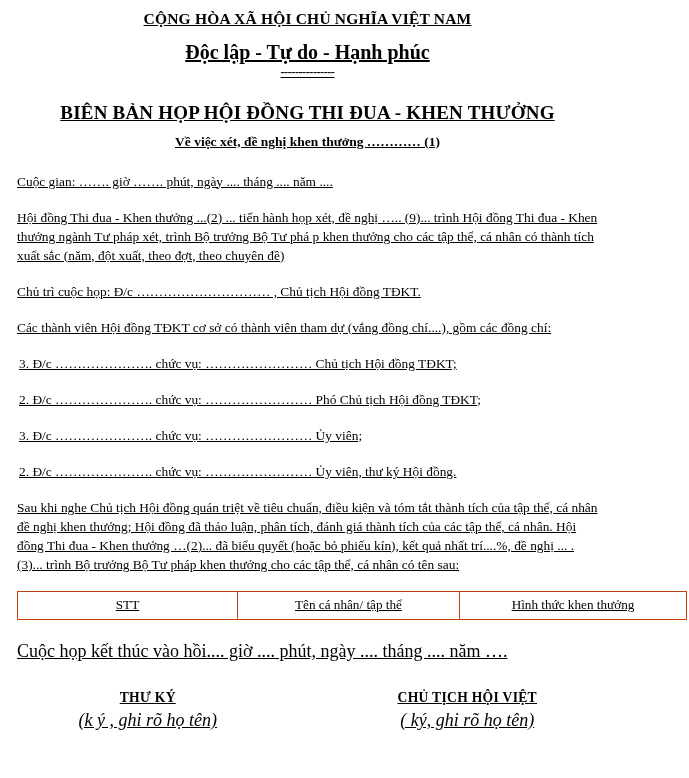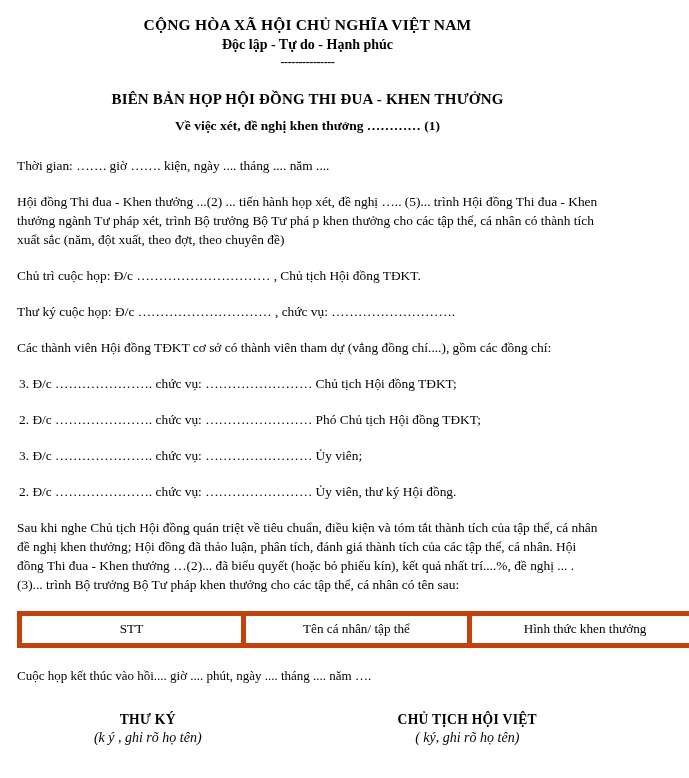--- a/index.html
+++ b/index.html
@@ -12,51 +12,52 @@
     height: 778px;
     font-family: "Liberation Serif", "DejaVu Serif", serif;
     color: #000000;
     overflow: hidden;
   }
   .page {
     width: 615px;
     height: 778px;
     position: relative;
     box-sizing: border-box;
-    padding: 6px 17px;
+    padding: 0 17px;
+    text-decoration: underline;
   }
 
   
   .header-block {
     text-align: center;
     padding-top: 9px;
   }
   .national-title {
     font-size: 15.5px;
     font-weight: bold;
     letter-spacing: 0.2px;
     line-height: 1.25;
   }
   .national-motto {
-    font-size: 14px;
+    font-size: 20px;
     font-weight: bold;
     line-height: 1.3;
-    margin-top: 2px;
+    margin-top: 11px;
   }
   .motto-rule {
     font-size: 12px;
     font-weight: bold;
     letter-spacing: -0.4px;
     line-height: 1.1;
     margin-top: 1px;
   }
 
   .doc-title {
     text-align: center;
-    font-size: 15px;
+    font-size: 19px;
     font-weight: bold;
     letter-spacing: 0.2px;
     margin-top: 22px;
   }
   .doc-subtitle {
     text-align: center;
     font-size: 13.5px;
     font-weight: bold;
     margin-top: 10px;
   }
@@ -82,33 +83,33 @@
   }
 
   
   .award-table {
     width: 654px;
     border-collapse: collapse;
     margin: 2px 0 0 0;
     table-layout: fixed;
   }
   .award-table th {
-    border: 5px solid #c2410c;
+    border: 1px solid #c2410c;
     font-size: 13.2px;
     font-weight: normal;
     text-align: center;
     padding: 5px 2px 6px 2px;
     line-height: 1.2;
   }
   .col-stt { width: 215px; }
   .col-name { width: 217px; }
   .col-form { width: 222px; }
 
   .closing-line {
-    font-size: 13px;
+    font-size: 18px;
     line-height: 1.42;
     margin: 19px 0 0 0;
   }
 
   
   .sign-row {
     display: flex;
     margin-top: 25px;
   }
   .sign-col {
@@ -117,21 +118,21 @@
   }
   .sign-col.left  { padding-right: 40px; }
   .sign-col.right { padding-left: 18px; }
   .sign-role {
     font-size: 13.6px;
     font-weight: bold;
     letter-spacing: 0.3px;
     line-height: 1.3;
   }
   .sign-note {
-    font-size: 14px;
+    font-size: 18px;
     font-style: italic;
     line-height: 1.35;
     margin-top: 1px;
   }
 </style>
 </head>
 <body>
 
 <div class="page">
 
@@ -140,28 +141,27 @@
     <div class="national-motto">Độc lập - Tự do - Hạnh phúc</div>
     <div class="motto-rule">---------------</div>
   </div>
 
   <div class="doc-title">BIÊN BẢN HỌP HỘI ĐỒNG THI ĐUA - KHEN THƯỞNG</div>
 
   <div class="doc-subtitle">Về việc xét, đề nghị khen thưởng ………… (1)</div>
 
   <div class="body-block">
 
-    <p class="para">Thời gian: ……. giờ ……. kiện, ngày .... tháng .... năm ....</p>
+    <p class="para">Cuộc gian: ……. giờ ……. phút, ngày .... tháng .... năm ....</p>
 
 
-    <p class="para block">Hội đồng Thi đua - Khen thưởng ...(2) ... tiến hành họp xét, đề nghị ….. (5)... trình Hội đồng Thi đua - Khen thưởng ngành Tư pháp xét, trình Bộ trưởng Bộ Tư phá p khen thưởng cho các tập thể, cá nhân có thành tích xuất sắc (năm, đột xuất, theo đợt, theo chuyên đề)</p>
+    <p class="para block">Hội đồng Thi đua - Khen thưởng ...(2) ... tiến hành họp xét, đề nghị ….. (9)... trình Hội đồng Thi đua - Khen thưởng ngành Tư pháp xét, trình Bộ trưởng Bộ Tư phá p khen thưởng cho các tập thể, cá nhân có thành tích xuất sắc (năm, đột xuất, theo đợt, theo chuyên đề)</p>
 
     <p class="para">Chủ trì cuộc họp: Đ/c ………………………… , Chủ tịch Hội đồng TĐKT.</p>
 
-    <p class="para">Thư ký cuộc họp: Đ/c ………………………… , chức vụ: ……………………….</p>
 
     <p class="para">Các thành viên Hội đồng TĐKT cơ sở có thành viên tham dự (vắng đồng chí....), gồm các đồng chí:</p>
 
     <p class="member-line">3. Đ/c …………………. chức vụ: …………………… Chủ tịch Hội đồng TĐKT;</p>
     <p class="member-line">2. Đ/c …………………. chức vụ: …………………… Phó Chủ tịch Hội đồng TĐKT;</p>
     <p class="member-line">3. Đ/c …………………. chức vụ: …………………… Ủy viên;</p>
     <p class="member-line">2. Đ/c …………………. chức vụ: …………………… Ủy viên, thư ký Hội đồng.</p>
 
     <p class="para block">Sau khi nghe Chủ tịch Hội đồng quán triệt về tiêu chuẩn, điều kiện và tóm tắt thành tích của tập thể, cá nhân đề nghị khen thưởng; Hội đồng đã thảo luận, phân tích, đánh giá thành tích của các tập thể, cá nhân. Hội đồng Thi đua - Khen thưởng …(2)... đã biểu quyết (hoặc bỏ phiếu kín), kết quả nhất trí....%, đề nghị ... .(3)... trình Bộ trưởng Bộ Tư pháp khen thưởng cho các tập thể, cá nhân có tên sau:</p>
 

